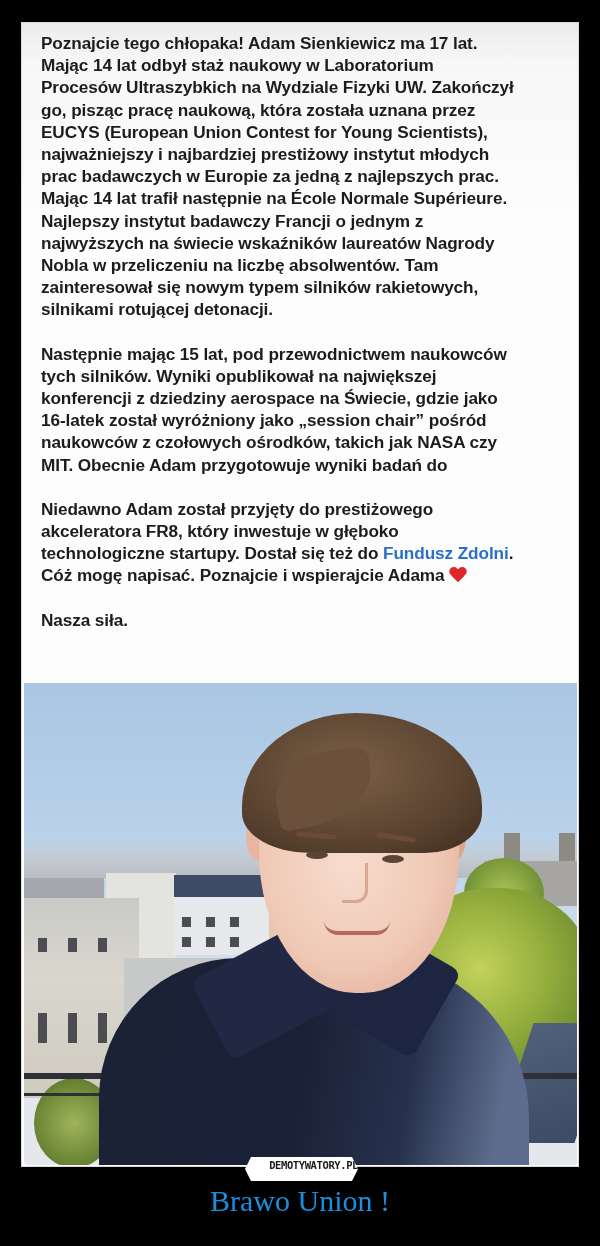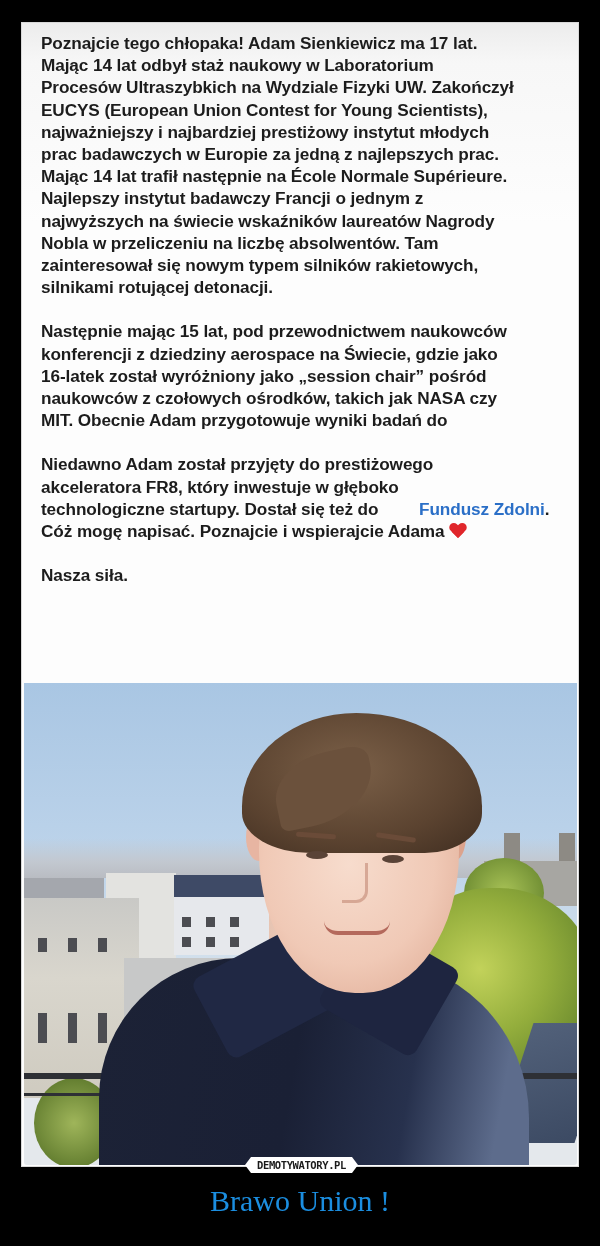--- a/index.html
+++ b/index.html
@@ -12,21 +12,21 @@
     border: 1px solid #d8d8d8;
   }
   .post-text {
     position: absolute; left: 19px; top: 9px; width: 540px;
     color: #1c1c1c; font-weight: bold; font-size: 17.2px; line-height: 22.2px;
     letter-spacing: -0.1px;
   }
   .post-text p { margin: 0; }
   .post-text p + p { margin-top: 22px; }
   .line { display: block; white-space: nowrap; }
-  .link { color: #2b6fc7; margin-left: 36px; }
+  .link { color: #2b6fc7; }
   .heart { display: inline-block; position: relative; width: 18px; height: 16px; vertical-align: -2px; margin-left: 4px; }
   .heart::before, .heart::after {
     content: ""; position: absolute; top: 0; width: 9px; height: 15px;
     background: #e0262b; border-radius: 9px 9px 0 0;
   }
   .heart::before { left: 9px; transform: rotate(-45deg); transform-origin: 0 100%; }
   .heart::after { left: 0; transform: rotate(45deg); transform-origin: 100% 100%; }
 
   .photo {
     position: absolute; left: 24px; top: 683px; width: 553px; height: 482px;
@@ -70,51 +70,53 @@
   .hair { position: absolute; left: 218px; top: 30px; width: 240px; height: 140px;
           background: radial-gradient(ellipse at 45% 40%, #7b6048 0%, #5b4330 60%, #3f2d20 100%);
           border-radius: 50% 55% 25% 30% / 70% 70% 30% 30%; }
   .hair-fringe { position: absolute; left: 250px; top: 70px; width: 100px; height: 70px; background: #6b513c; border-radius: 60% 20% 70% 10%; transform: rotate(-12deg); }
   .brow { position: absolute; height: 5px; background: #6a4b38; border-radius: 3px; }
   .eye { position: absolute; width: 22px; height: 8px; background: #5a4337; border-radius: 50%; }
   .nose { position: absolute; left: 318px; top: 180px; width: 26px; height: 40px; border-right: 3px solid rgba(190,130,110,0.55); border-bottom: 3px solid rgba(190,130,110,0.55); border-radius: 0 0 12px 0; }
   .mouth { position: absolute; left: 300px; top: 238px; width: 66px; height: 14px; border-bottom: 4px solid #b4695c; border-radius: 0 0 40px 40px; }
 
   .watermark {
-    position: absolute; left: 245px; top: 1157px; width: 113px; height: 16px;
+    position: absolute; left: 245px; top: 1157px; width: 113px; height: 24px;
     background: #fff; color: #1a1a1a; font-family: "DejaVu Sans Mono", monospace; font-weight: bold;
-    font-size: 10.5px; line-height: 16px; text-align: center; letter-spacing: -0.4px;
+    font-size: 10.5px; line-height: 16px; text-align: right; letter-spacing: -0.4px;
     clip-path: polygon(6px 0, calc(100% - 6px) 0, 100% 50%, calc(100% - 6px) 100%, 6px 100%, 0 50%);
   }
   .caption {
     position: absolute; left: 0; top: 1184px; width: 600px; text-align: center;
     font-family: "Liberation Serif", "DejaVu Serif", serif; font-size: 30px; color: #1b8ee0;
   }
 </style>
 </head>
 <body>
 
 <div class="card">
   <div class="post-text">
     <p>
       <span class="line">Poznajcie tego chłopaka! Adam Sienkiewicz ma 17 lat.</span>
       <span class="line">Mając 14 lat odbył staż naukowy w Laboratorium</span>
       <span class="line">Procesów Ultraszybkich na Wydziale Fizyki UW. Zakończył</span>
+      <span class="line">go, pisząc pracę naukową, która została uznana przez</span>
       <span class="line">EUCYS (European Union Contest for Young Scientists),</span>
       <span class="line">najważniejszy i najbardziej prestiżowy instytut młodych</span>
       <span class="line">prac badawczych w Europie za jedną z najlepszych prac.</span>
       <span class="line">Mając 14 lat trafił następnie na École Normale Supérieure.</span>
       <span class="line">Najlepszy instytut badawczy Francji o jednym z</span>
       <span class="line">najwyższych na świecie wskaźników laureatów Nagrody</span>
       <span class="line">Nobla w przeliczeniu na liczbę absolwentów. Tam</span>
       <span class="line">zainteresował się nowym typem silników rakietowych,</span>
       <span class="line">silnikami rotującej detonacji.</span>
     </p>
     <p>
       <span class="line">Następnie mając 15 lat, pod przewodnictwem naukowców</span>
+      <span class="line">tych silników. Wyniki opublikował na największej</span>
       <span class="line">konferencji z dziedziny aerospace na Świecie, gdzie jako</span>
       <span class="line">16-latek został wyróżniony jako „session chair” pośród</span>
       <span class="line">naukowców z czołowych ośrodków, takich jak NASA czy</span>
       <span class="line">MIT. Obecnie Adam przygotowuje wyniki badań do</span>
     </p>
     <p>
       <span class="line">Niedawno Adam został przyjęty do prestiżowego</span>
       <span class="line">akceleratora FR8, który inwestuje w głęboko</span>
       <span class="line"><span>technologiczne startupy. Dostał się też do </span><span class="link">Fundusz Zdolni</span><span>.</span></span>
       <span class="line"><span>Cóż mogę napisać. Poznajcie i wspierajcie Adama</span><span class="heart"></span></span>

